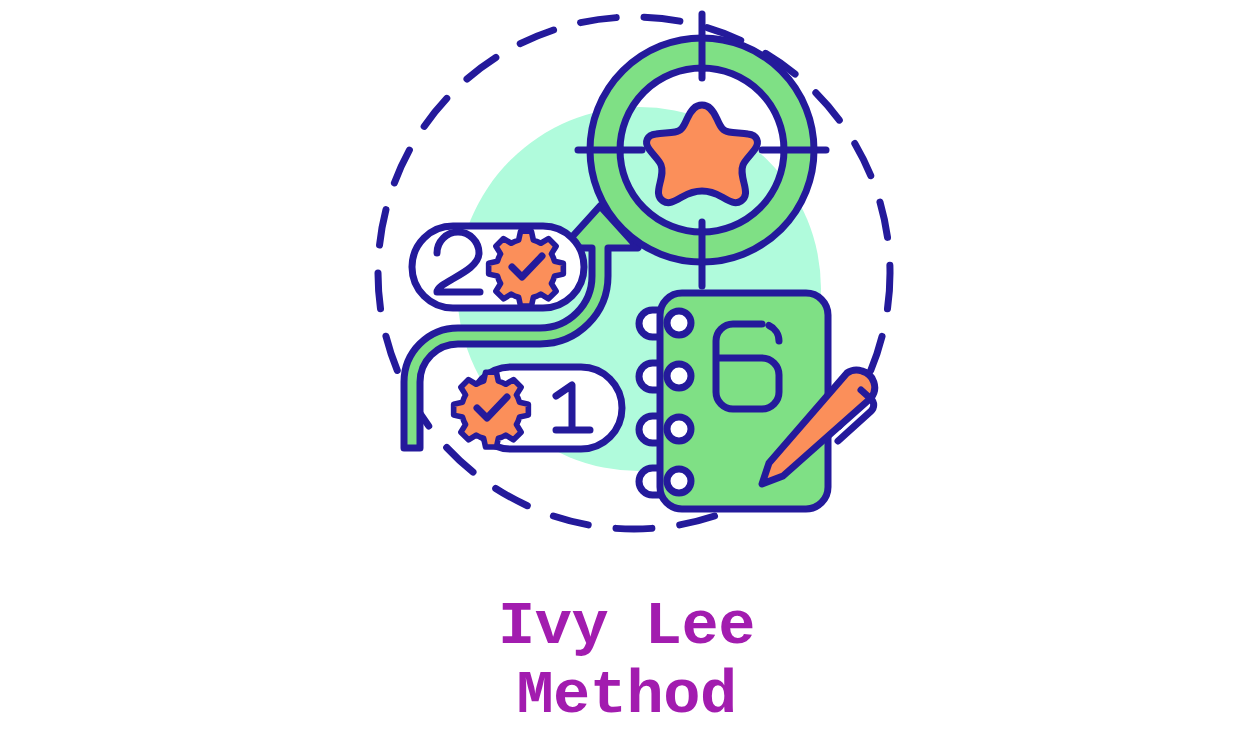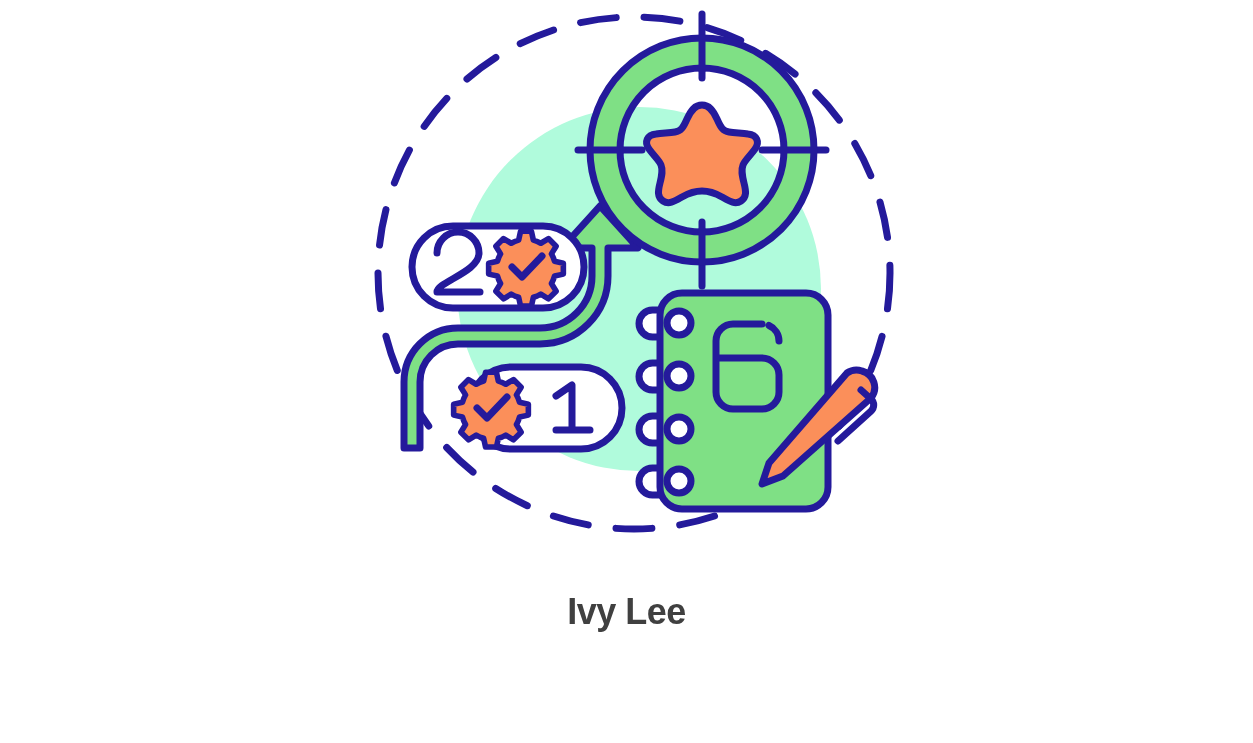--- a/index.html
+++ b/index.html
@@ -30,23 +30,23 @@
   }
   .title-block {
     position: absolute;
     left: 0;
     top: 592px;
     width: 1253px;
     text-align: center;
     line-height: 1.12;
     letter-spacing: -0.5px;
     font-weight: bold;
-    font-size: 36px;
-    font-family: Liberation Sans, sans-serif;
-    color: #404040;
+    font-size: 62px;
+    font-family: Liberation Mono, monospace;
+    color: #a21caf;
     user-select: none;
   }
   .title-line {
     display: block;
   }
 </style>
 </head>
 <body>
 
 <div id="canvas">
@@ -222,15 +222,16 @@
         <circle cx="679" cy="376" r="12"></circle>
         <circle cx="679" cy="429" r="12"></circle>
         <circle cx="679" cy="481" r="12"></circle>
       </g>
     </g>
 
   </svg>
 
   <div class="title-block">
     <span class="title-line">Ivy Lee</span>
+    <span class="title-line">Method</span>
   </div>
 
 </div>
 
 </body></html>

